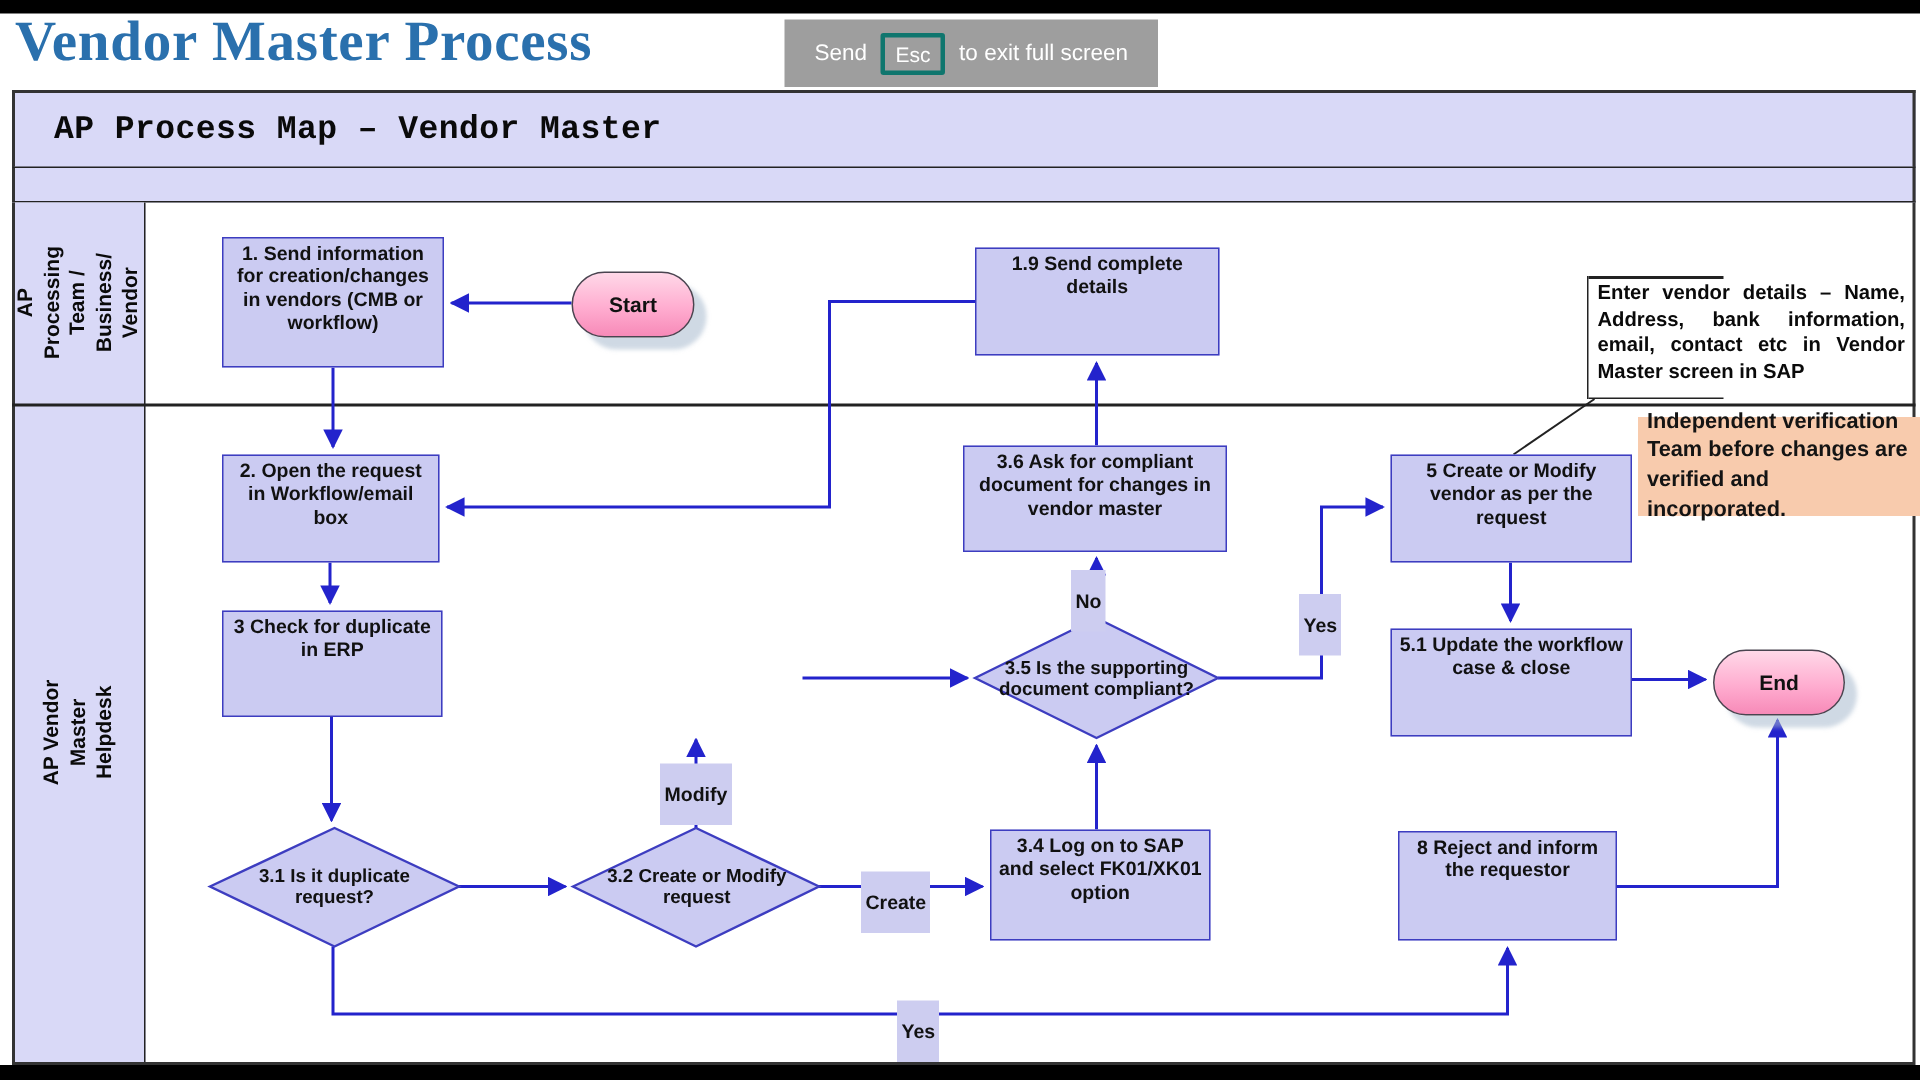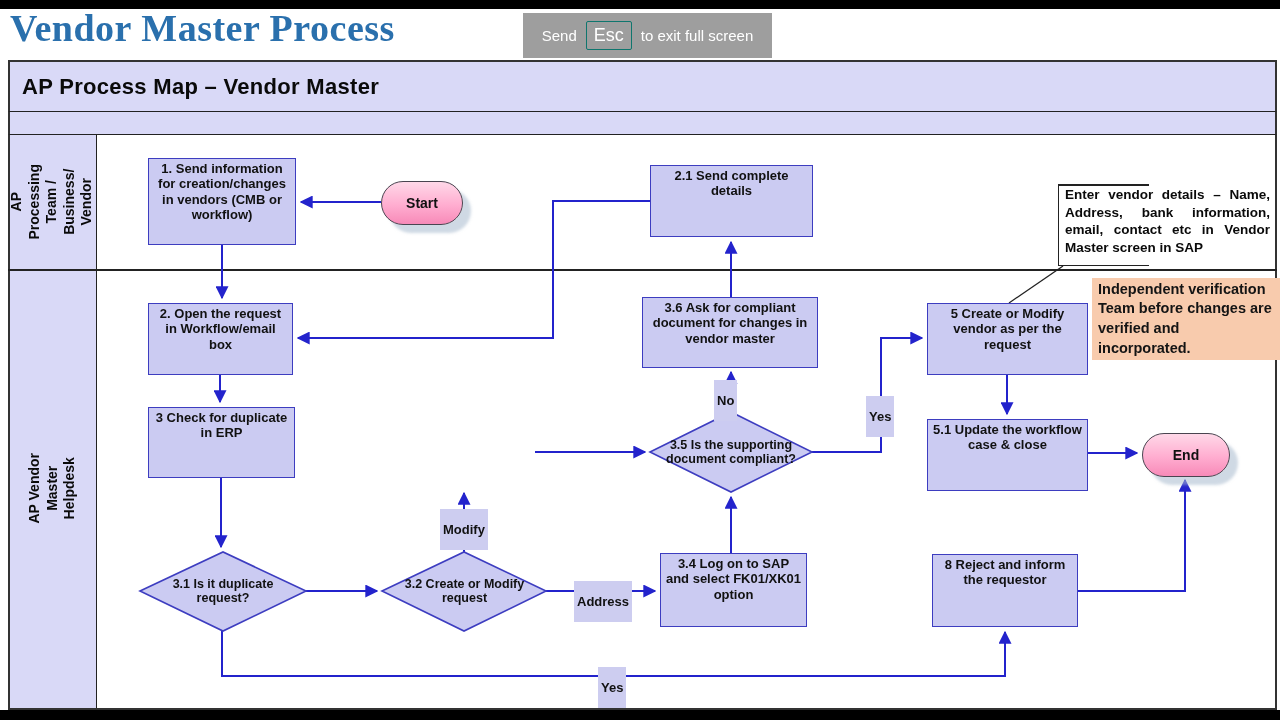--- a/index.html
+++ b/index.html
@@ -12,28 +12,28 @@
   #botbar{left:0;top:710px;width:1280px;height:10px;background:#000;}
 
   
   #page-title{left:10px;top:6px;font-family:"Liberation Serif",serif;font-weight:700;
               font-size:38px;color:var(--titleBlue);letter-spacing:.5px;}
 
   
   #esc-hint{left:523px;top:13px;width:249px;height:45px;background:var(--escBg);
             display:flex;align-items:center;justify-content:center;gap:9px;
             color:#fff;font-size:15px;}
-  #esc-key{border:1px solid #0f766e;border-radius:2px;padding:3px 7px;font-size:18px;color:#fff;}
+  #esc-key{border:3px solid #0f766e;border-radius:2px;padding:3px 7px;font-size:14px;color:#fff;}
 
   
   #frame{left:8px;top:60px;width:1269px;height:650px;border:2px solid #333;box-sizing:border-box;background:#fff;}
   #hdr-row{left:8px;top:60px;width:1269px;height:52px;background:var(--laneFill);
            border:2px solid #333;border-bottom:1.5px solid #222;box-sizing:border-box;
            display:flex;align-items:center;}
-  #hdr-row span{font-size:22px;font-weight:bold;color:#0a0a0a;padding-left:12px;letter-spacing:.3px;}
+  #hdr-row span{font-size:22px;font-weight:bold;color:#0a0a0a;padding-left:26px;letter-spacing:.3px;font-family:Liberation Mono, monospace;}
   #gap-row{left:8px;top:112px;width:1269px;height:23px;background:var(--laneFill);
            border-left:2px solid #333;border-right:2px solid #333;border-bottom:1.5px solid #222;box-sizing:border-box;}
   #lane-col{left:8px;top:135px;width:89px;height:573px;background:var(--laneFill);
             border-left:2px solid #333;border-right:1.5px solid #222;box-sizing:border-box;}
   #lane-divider{left:8px;top:269px;width:1269px;height:1.5px;background:#222;}
 
   .lane-label{position:absolute;display:flex;align-items:center;justify-content:center;}
   .lane-label>span{transform:rotate(-90deg);white-space:pre-line;text-align:center;
                    font-weight:bold;font-size:14px;color:#0a0a0a;line-height:1.25;}
   #lane1-label{left:8px;top:135px;width:88px;height:134px;}
@@ -54,21 +54,21 @@
   .edge-label{position:absolute;background:var(--labelBg);color:#111;font-weight:bold;
               font-size:13px;padding:12px 3px;line-height:17px;}
 
   
   #note{left:1058px;top:184px;width:214px;height:82px;background:#fff;
         border-left:1.5px solid #222;box-sizing:border-box;padding:2px 2px 2px 6px;
         font-weight:bold;font-size:13.5px;line-height:1.3;text-align:justify;color:#0a0a0a;}
   #note:before,#note:after{content:"";position:absolute;left:0;width:90px;height:1.5px;background:#222;}
   #note:before{top:0;} #note:after{bottom:0;}
 
-  #orange-note{left:1092px;top:278px;width:188px;height:82px;background:var(--orangeNote);
+  #orange-note{left:1092px;top:278px;width:188px;height:66px;background:var(--orangeNote);
                display:flex;align-items:center;font-weight:bold;font-size:14.5px;
                line-height:1.35;color:#141414;padding:2px 6px;box-sizing:border-box;z-index:5;}
 
   svg#wires{left:0;top:0;width:1280px;height:720px;pointer-events:none;}
 </style>
 </head>
 <body>
 
 <div id="stage">
 
@@ -134,21 +134,21 @@
 
   <div class="node" style="left:148px;top:158px;width:148px;height:87px">
     <span>1. Send information for creation/changes in vendors (CMB or workflow)</span>
     </div>
 
   <div class="terminal" style="left:381px;top:181px;width:80px;height:42px">
     <span>Start</span>
     </div>
 
   <div class="node" style="left:650px;top:165px;width:163px;height:72px">
-    <span>2.1 Send complete details</span>
+    <span>1.9 Send complete details</span>
     </div>
 
   <div class="abs" id="note">Enter vendor details – Name, Address, bank information, email, contact etc in Vendor Master screen in SAP</div>
 
   <div class="abs" id="orange-note">Independent verification Team before changes are verified and incorporated.</div>
 
   <div class="node" style="left:148px;top:303px;width:145px;height:72px">
     <span>2. Open the request  in Workflow/email box</span>
     </div>
 
@@ -185,19 +185,19 @@
     <span>3.1 Is it duplicate request?</span>
     </div>
   <div class="dmd-text" style="left:392px;top:566px;width:145px;height:50px">
     <span>3.2 Create or Modify request</span>
     </div>
   <div class="dmd-text" style="left:658px;top:420px;width:146px;height:64px">
     <span>3.5 Is the supporting document compliant?</span>
     </div>
 
   <div class="edge-label" style="left:440px;top:509px">Modify</div>
-  <div class="edge-label" style="left:574px;top:581px">Address</div>
+  <div class="edge-label" style="left:574px;top:581px">Create</div>
   <div class="edge-label" style="left:714px;top:380px">No</div>
   <div class="edge-label" style="left:866px;top:396px">Yes</div>
   <div class="edge-label" style="left:598px;top:667px">Yes</div>
 
   <div class="abs" id="botbar"></div>
 </div>
 
 </body></html>

